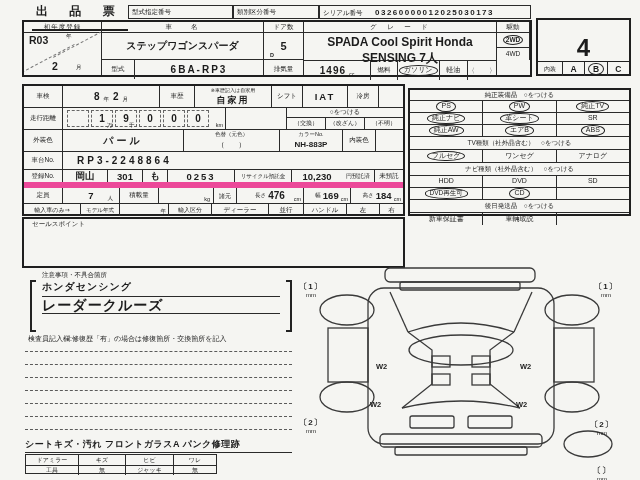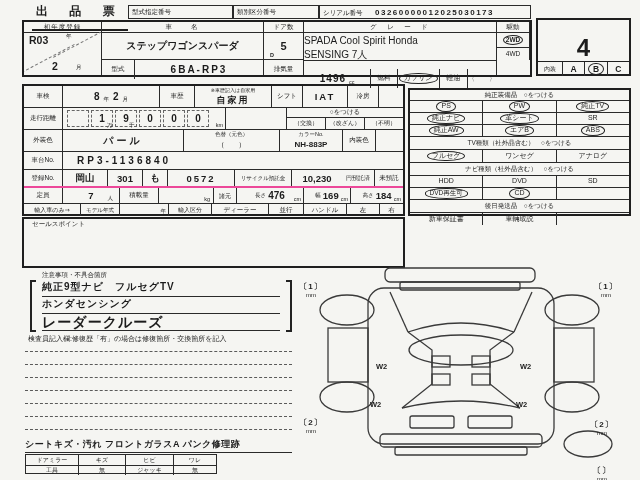--- a/index.html
+++ b/index.html
@@ -89,25 +89,25 @@
       <div class="hdrstrip" style="height:10px;letter-spacing:0;">ドア数</div>
       <div class="c" style="height:26px;font-size:11px;font-weight:bold;border-bottom:1px solid #2a2a2a;position:relative;">
         <span>5</span>
         <span class="a tiny" style="left:6px;bottom:1px;">D</span>
       </div>
       <div class="c lbl" style="height:19px;">排気量</div>
     </div>
 
     <div class="a brd-r" style="left:280px;top:0;width:193px;height:100%;">
       <div class="hdrstrip" style="height:10px;">グ　レ　ー　ド</div>
-      <div style="height:26px;border-bottom:1px solid #2a2a2a;text-align:left;font-size:10px;font-weight:normal;line-height:1.35;padding-top:1px;">
+      <div style="height:26px;border-bottom:1px solid #2a2a2a;text-align:center;font-size:12px;font-weight:bold;line-height:1.35;padding-top:1px;">
         <div>SPADA Cool Spirit Honda</div>
         <div>SENSING 7人</div>
       </div>
-      <div style="display:flex;height:19px;margin-top:8px;">
+      <div style="display:flex;height:19px;">
         <div class="c brd-r" style="width:68px;">
           <span class="val" style="font-size:10px;letter-spacing:1px;">1496</span>
           <span class="tiny" style="margin:6px 0 0 3px;">cc</span>
         </div>
         <div class="c brd-r lbl" style="width:26px;">燃料</div>
         <div class="c brd-r" style="width:42px;font-size:7px;">
             <span class="mk" data-circled="true">ガソリン</span>
           </div>
         <div class="c brd-r" style="width:28px;font-size:7px;">
             <span class="mk" data-circled="false">軽油</span>
@@ -188,29 +188,29 @@
       <div class="brd-r cellcol" style="width:62px;">
         <div class="c" style="height:8px;font-size:5.5px;">カラーNo.</div>
         <div class="c val" style="flex:1;font-size:8px;">NH-883P</div>
       </div>
       <div class="c brd-r lbl" style="width:32px;">内装色</div>
       <div class="c" style="flex:1;"></div>
     </div>
 
     <div class="a" style="left:0;top:66px;width:100%;height:18px;display:flex;border-bottom:1px solid #2a2a2a;">
       <div class="c brd-r lbl" style="width:38px;">車台No.</div>
-      <div style="flex:1;display:flex;align-items:center;padding-left:14px;font-weight:bold;font-size:10px;letter-spacing:3px;">RP3-1136840</div>
-    </div>
-
-    <div class="a" style="left:0;top:84px;width:100%;height:18px;display:flex;border-bottom:2px solid #ec4899;">
+      <div style="flex:1;display:flex;align-items:center;padding-left:14px;font-weight:bold;font-size:10px;letter-spacing:3px;">RP3-2248864</div>
+    </div>
+
+    <div class="a" style="left:0;top:84px;width:100%;height:18px;display:flex;border-bottom:6px solid #ec4899;">
       <div class="c brd-r lbl" style="width:38px;">登録No.</div>
       <div class="c brd-r val" style="width:44px;font-size:9.5px;">岡山</div>
       <div class="c brd-r val" style="width:34px;font-size:9.5px;">301</div>
       <div class="c brd-r val" style="width:24px;font-size:9.5px;">も</div>
-      <div class="c brd-r val" style="width:66px;font-size:9.5px;letter-spacing:2px;">0572</div>
+      <div class="c brd-r val" style="width:66px;font-size:9.5px;letter-spacing:2px;">0253</div>
       <div class="c brd-r" style="width:52px;font-size:5.5px;text-align:center;line-height:1.2;padding:0 2px;">リサイクル預託金</div>
       <div class="c val" style="width:50px;font-size:9.5px;">10,230</div>
       <div class="c" style="width:32px;font-size:6px;">円預託済</div>
       <div class="c" style="flex:1;font-size:6.5px;border-left:1px solid #2a2a2a;">未預託</div>
     </div>
 
     <div class="a" style="left:0;top:102px;width:100%;height:16px;display:flex;border-bottom:1px solid #2a2a2a;">
       <div class="c brd-r lbl" style="width:38px;">定員</div>
       <div class="c brd-r" style="width:56px;position:relative;">
         <span class="val" style="font-size:9.5px;">7</span>
@@ -336,21 +336,20 @@
           <span class="mk" data-circled="false">車輛取説</span>
         </div>
       <div class="c" style="flex:1;font-size:7px;"></div>
     </div>
   </div>
 
   <div class="a" style="left:42px;top:271px;font-size:6.5px;">注意事項・不具合箇所</div>
   <div class="a" style="left:30px;top:280px;width:6px;height:52px;border-left:2px solid #222;border-top:2px solid #222;border-bottom:2px solid #222;"></div>
   <div class="a" style="left:286px;top:280px;width:6px;height:52px;border-right:2px solid #222;border-top:2px solid #222;border-bottom:2px solid #222;"></div>
   <div class="a" style="left:42px;top:280px;width:238px;">
-    <div class="uline" style="font-size:10px;font-weight:bold;height:16px;letter-spacing:1px;">純正9型ナビ　フルセグTV</div>
     <div class="uline" style="font-size:10px;font-weight:bold;height:16px;letter-spacing:1px;">ホンダセンシング</div>
     <div class="uline" style="font-size:14px;font-weight:bold;height:16px;letter-spacing:1px;">レーダークルーズ</div>
   </div>
 
   <div class="a" style="left:28px;top:334px;font-size:7px;">検査員記入欄:修復歴「有」の場合は修復箇所・交換箇所を記入</div>
 
   <div class="a dashline" style="left:25px;top:346px;width:267px;height:6px;"></div>
   <div class="a dashline" style="left:25px;top:359px;width:267px;height:6px;"></div>
   <div class="a dashline" style="left:25px;top:372px;width:267px;height:6px;"></div>
   <div class="a dashline" style="left:25px;top:385px;width:267px;height:6px;"></div>

